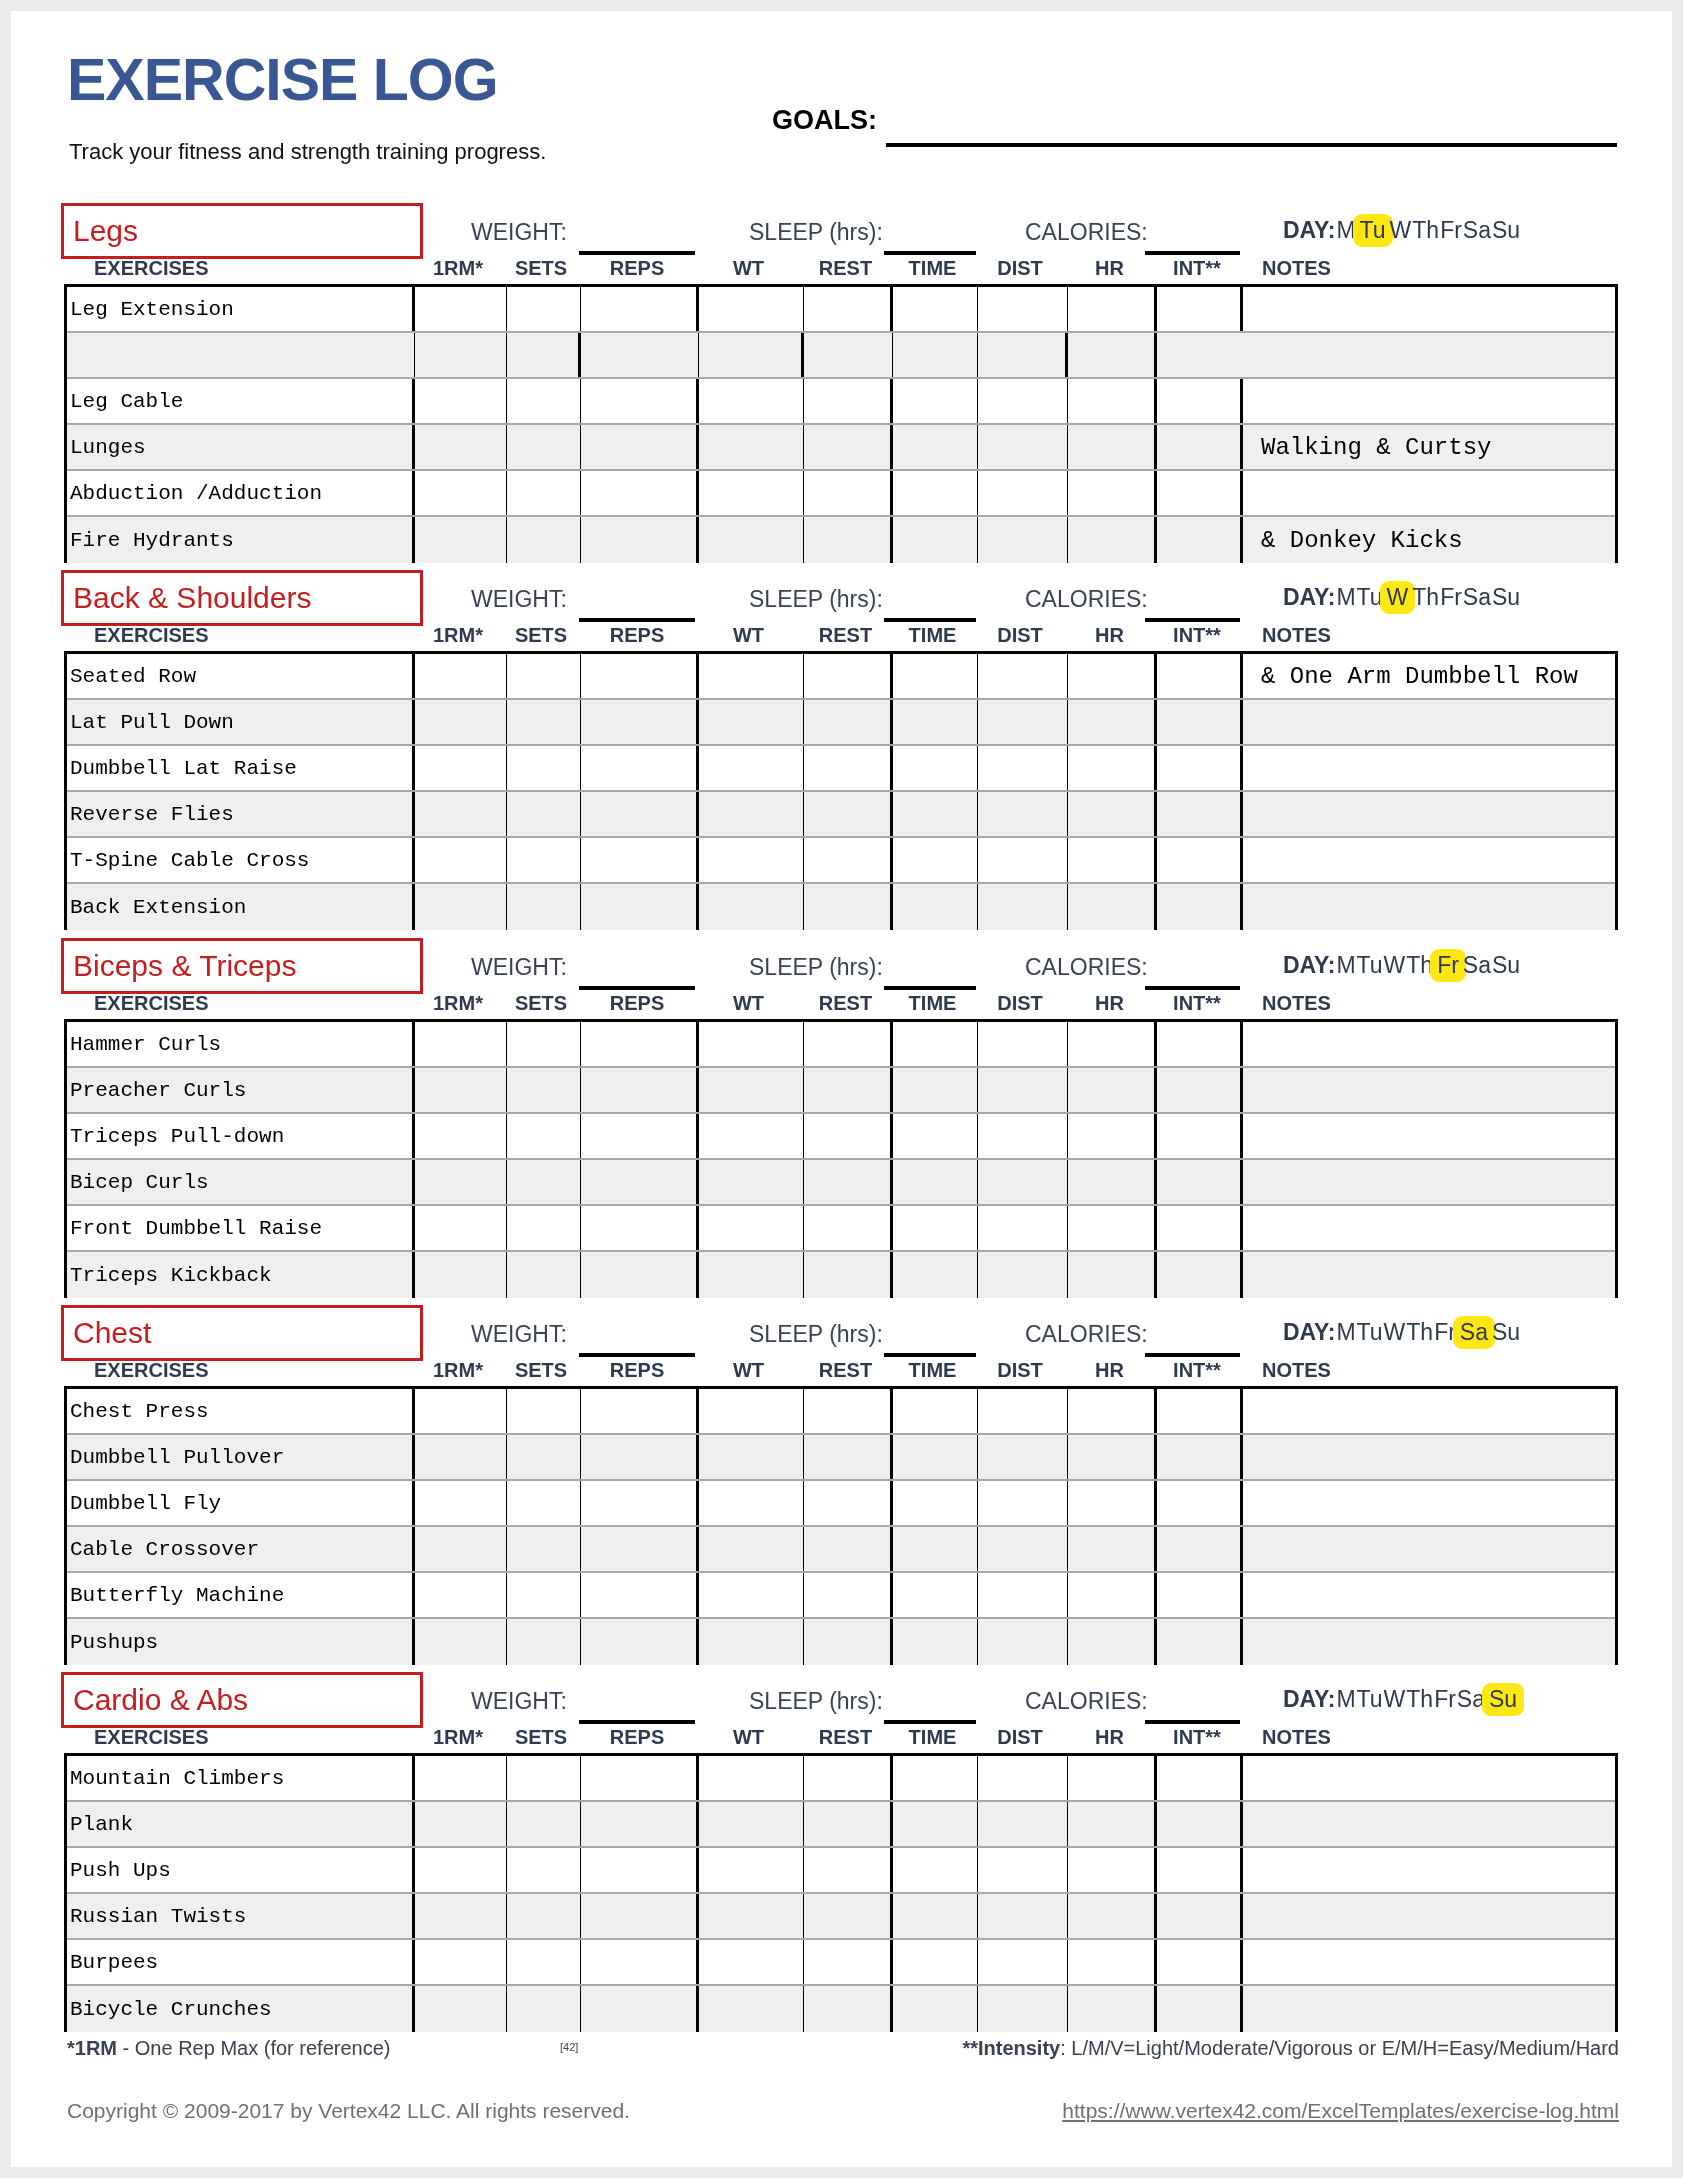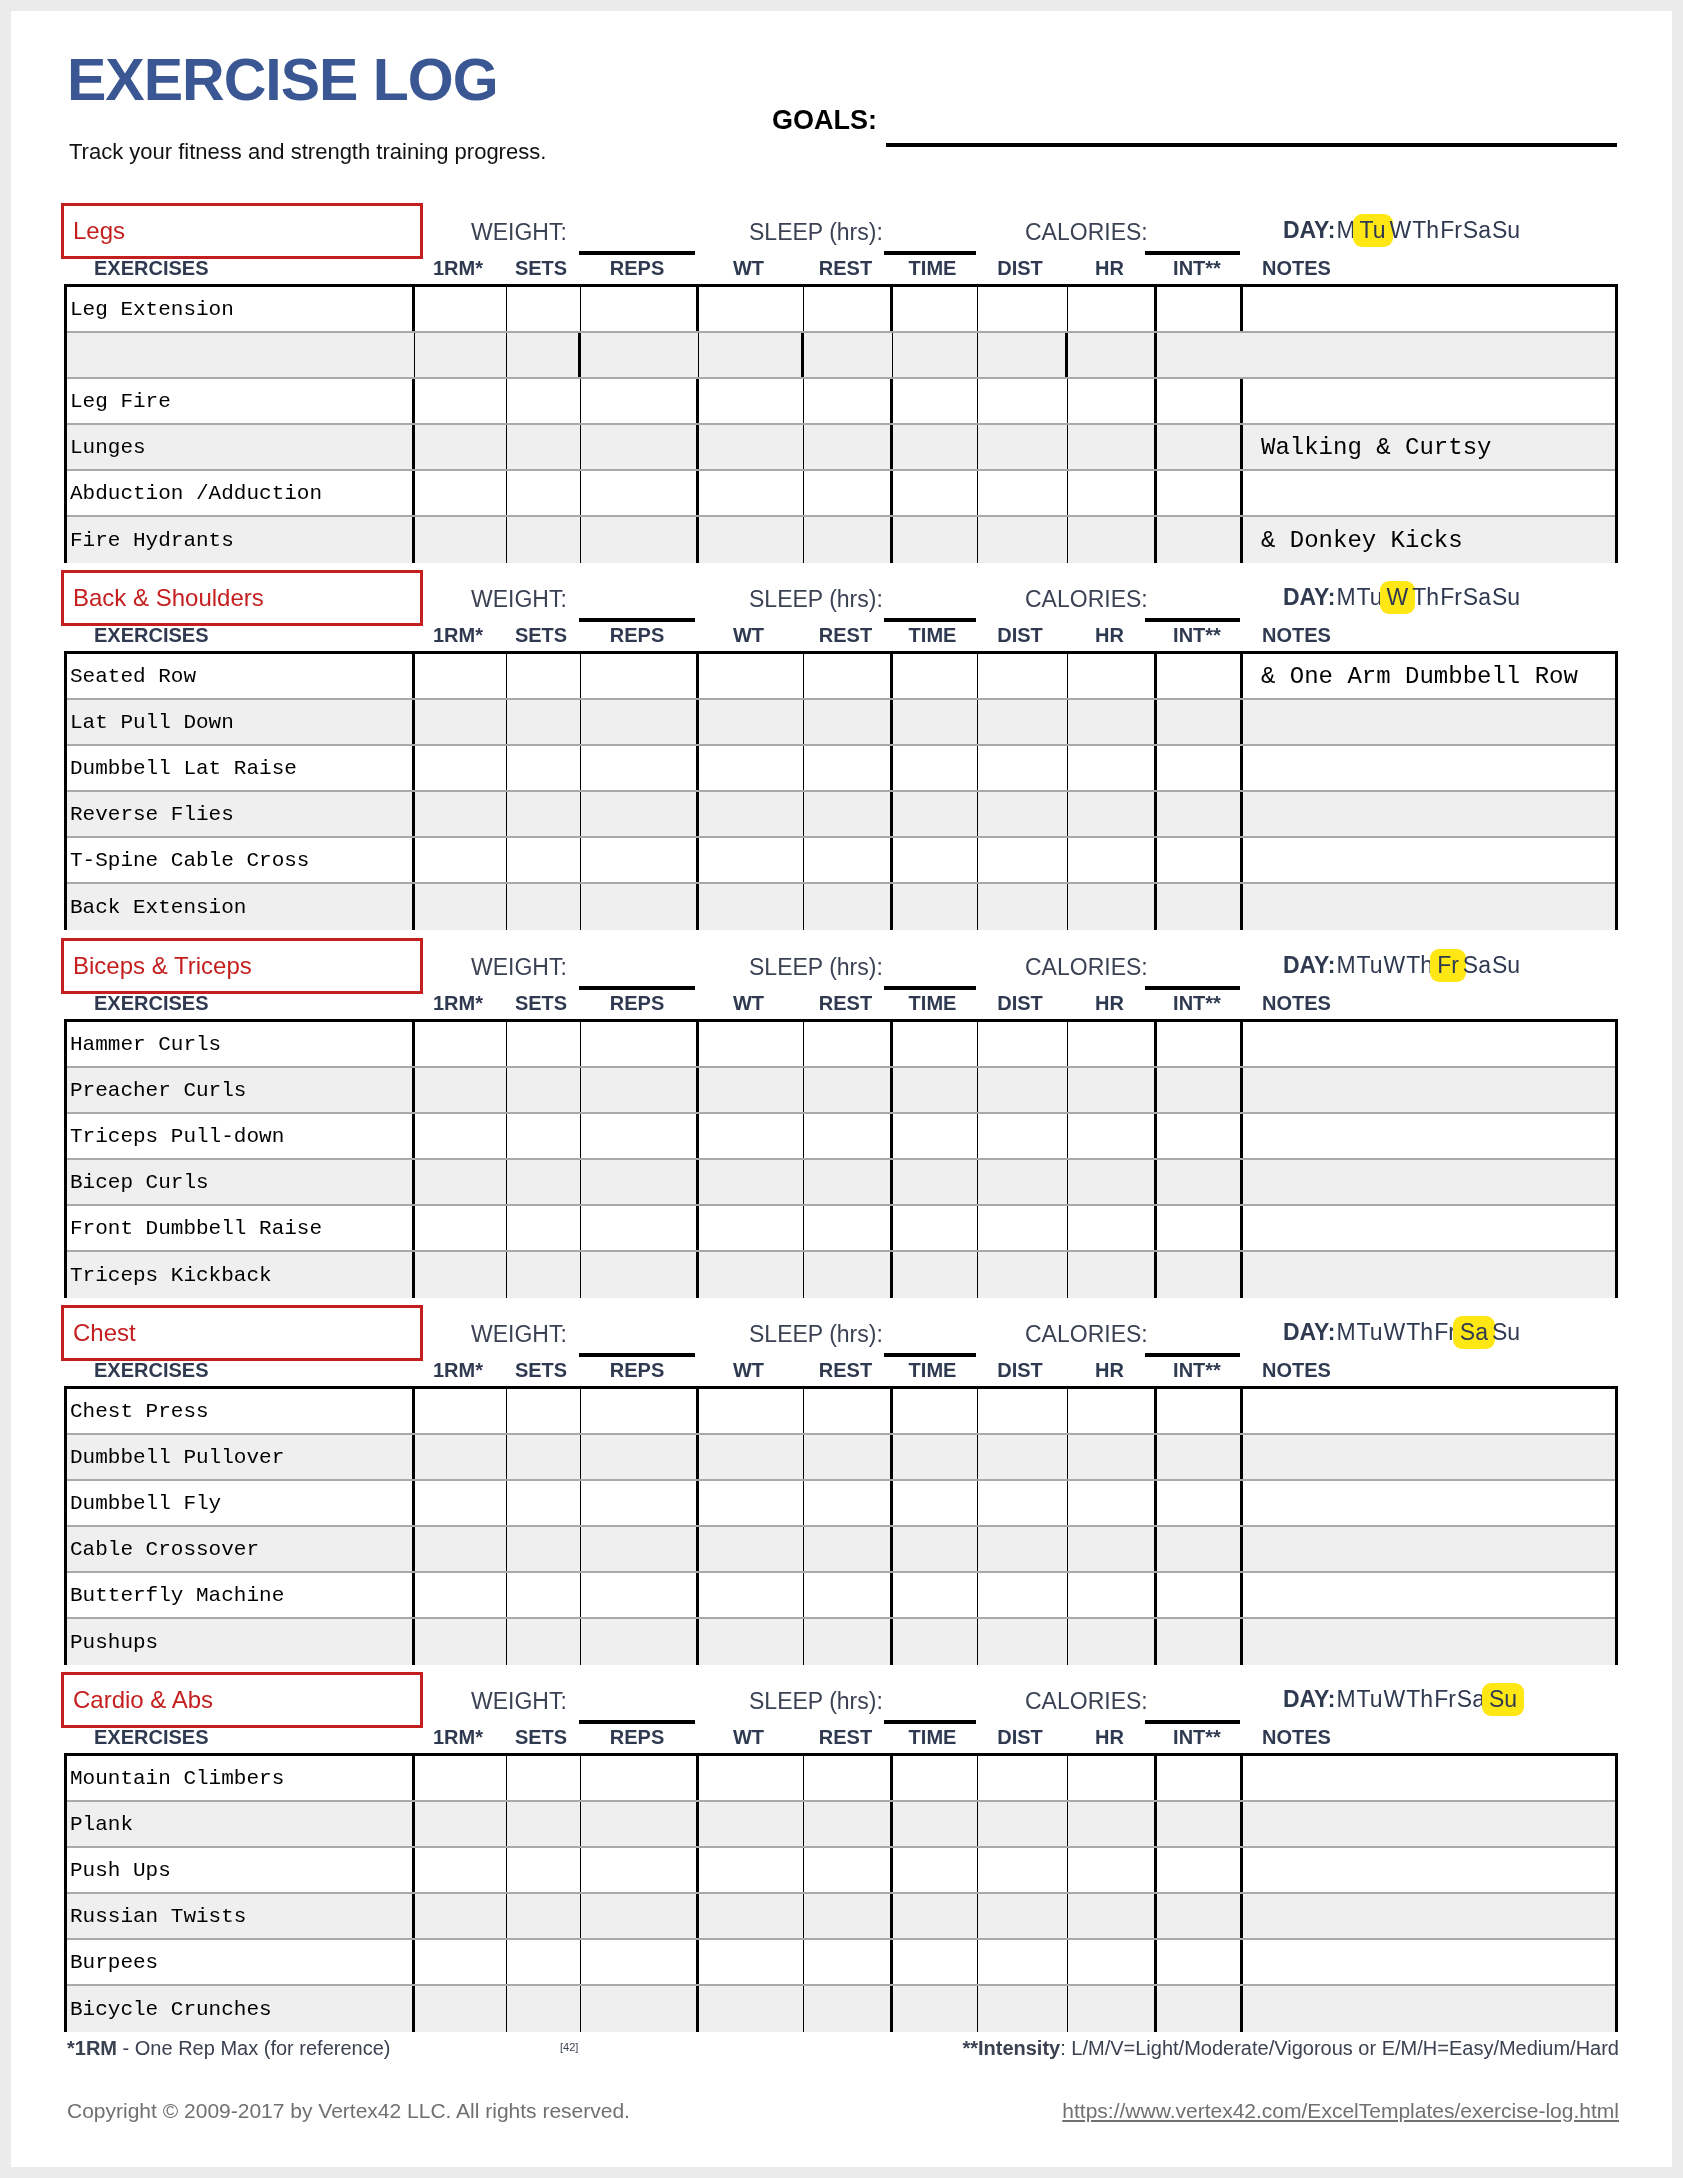--- a/index.html
+++ b/index.html
@@ -10,21 +10,21 @@
   }
   
   .title{position:absolute;left:67px;top:46px;font-size:59px;font-weight:bold;color:#3A5794;letter-spacing:-1px;}
   .subtitle{position:absolute;left:69px;top:139px;font-size:22px;color:#121212;}
   .goals{position:absolute;left:772px;top:105px;font-size:27px;font-weight:bold;color:#000;}
   .goals-line{position:absolute;left:886px;top:143px;width:731px;height:4px;background:#000;}
   
   .section{position:absolute;left:0;width:1683px;height:367px;}
   .sec-box{position:absolute;left:61px;top:0;width:347px;height:50px;border:3px solid #C41E1E;
            display:flex;align-items:center;padding-left:9px;box-sizing:content-box;background:#fff;}
-  .sec-title{font-size:24px;color:#C41E1E;}
+  .sec-title{font-size:30px;color:#C41E1E;}
   .mlabel{position:absolute;top:16px;font-size:23px;color:#3A4254;}
   .lw{left:471px;} .ls{left:749px;} .lc{left:1025px;}
   .uline{position:absolute;top:48px;height:4px;background:#000;}
   .ulw{left:579px;width:116px;} .uls{left:884px;width:92px;} .ulc{left:1145px;width:95px;}
   .dayrow{position:absolute;left:1283px;top:14px;display:flex;align-items:center;gap:1px;font-size:23px;color:#2F3A51;}
   .daylbl{font-weight:bold;}
   .day{display:inline-block;}
   .day.hl{background:#FFE714;border-radius:9px;padding:3px 7px;margin:-3px -4px;}
   .colhead{position:absolute;left:64px;top:51px;width:1554px;height:28px;display:grid;
            grid-template-columns:348px 92px 74px 118px 105px 89px 85px 90px 89px 86px 1fr;}
@@ -113,21 +113,21 @@
             <div class="cell b-3"></div>
             <div class="cell b-4"></div>
             <div class="cell b-5"></div>
             <div class="cell b-6"></div>
             <div class="cell b-7"></div>
             <div class="cell b-8"></div>
             <div class="cell b-9"></div>
             <div class="cell note"></div>
           </div>
           <div class="trow">
-            <div class="cell exercise b-0">Leg Fire</div>
+            <div class="cell exercise b-0">Leg Cable</div>
             <div class="cell b-1"></div>
             <div class="cell b-2"></div>
             <div class="cell b-3"></div>
             <div class="cell b-4"></div>
             <div class="cell b-5"></div>
             <div class="cell b-6"></div>
             <div class="cell b-7"></div>
             <div class="cell b-8"></div>
             <div class="cell b-9"></div>
             <div class="cell note"></div>

